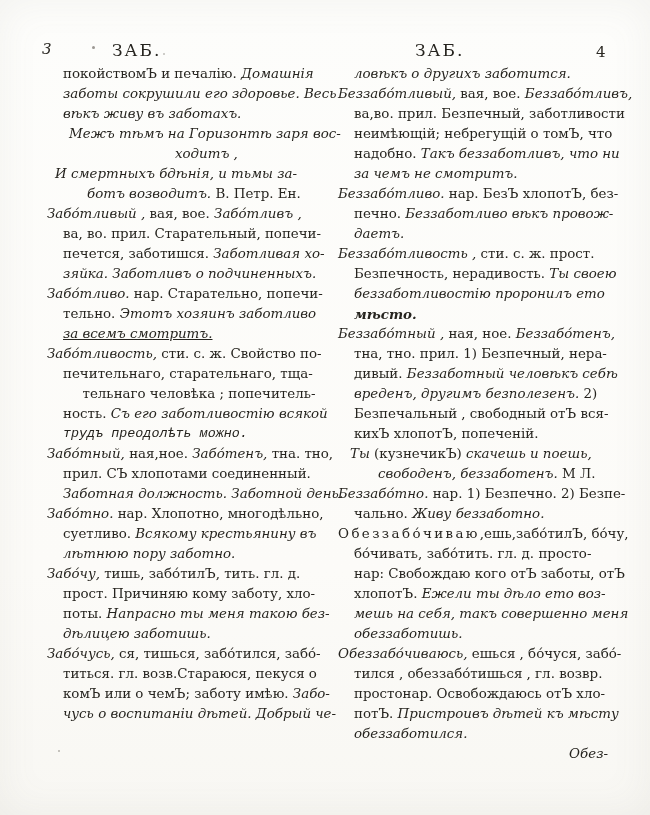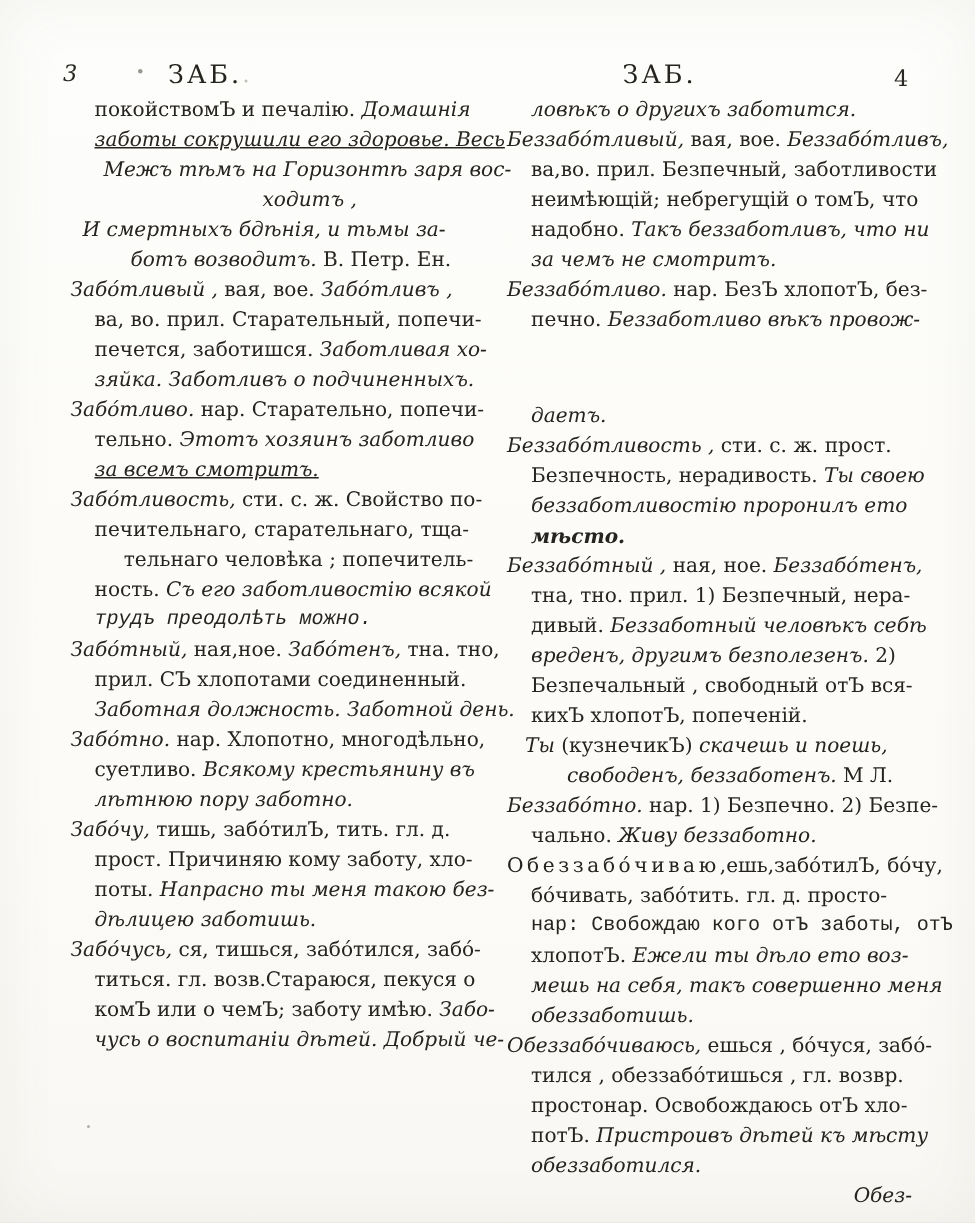--- a/index.html
+++ b/index.html
@@ -48,21 +48,22 @@
   <span class="pagenum" style="left:42px;">3</span>
 
   <span class="running-title" style="left:112px;">ЗАБ.</span>
 
   <span class="running-title" style="left:415px;">ЗАБ.</span>
 
   <span class="pagenum right" style="left:596px;top:43px;">4</span>
 
   <div class="col col-left" id="col-left">
       <div class="line" style="padding-left: 16px;"><span>покойствомЪ и печалію. </span><span class="it">Домашнія</span></div>
-      <div class="line" style="padding-left: 16px; text-decoration: underline;"><span class="it">заботы сокрушили его здоровье. Весь</span></div>
+      <div class="line" style="padding-left: 16px;"><span class="it">заботы сокрушили его здоровье. Весь</span></div>
+      <div class="line" style="padding-left: 16px;"><span class="it">вѣкъ живу въ заботахъ.</span></div>
       <div class="line" style="padding-left: 22px;"><span class="it">Межъ тѣмъ на Горизонтѣ заря вос-</span></div>
       <div class="line" style="padding-left: 128px;"><span class="it">ходитъ ,</span></div>
       <div class="line" style="padding-left: 8px;"><span class="it">И смертныхъ бдѣнія, и тьмы за-</span></div>
       <div class="line" style="padding-left: 40px;"><span class="it">ботъ возводитъ. </span><span>В. Петр. Ен.</span></div>
       <div class="line"><span class="it">Забо́тливый , </span><span>вая, вое. </span><span class="it">Забо́тливъ ,</span></div>
       <div class="line" style="padding-left: 16px;"><span>ва, во. прил. Старательный, попечи-</span></div>
       <div class="line" style="padding-left: 16px;"><span>печется, заботишся. </span><span class="it">Заботливая хо-</span></div>
       <div class="line" style="padding-left: 16px;"><span class="it">зяйка. Заботливъ о подчиненныхъ.</span></div>
       <div class="line"><span class="it">Забо́тливо. </span><span>нар. Старательно, попечи-</span></div>
       <div class="line" style="padding-left: 16px;"><span>тельно. </span><span class="it">Этотъ хозяинъ заботливо</span></div>
@@ -89,38 +90,38 @@
     </div>
   <div class="col col-right" id="col-right">
       <div class="line" style="padding-left: 16px;"><span class="it">ловѣкъ о другихъ заботится.</span></div>
       <div class="line"><span class="it">Беззабо́тливый, </span><span>вая, вое. </span><span class="it">Беззабо́тливъ,</span></div>
       <div class="line" style="padding-left: 16px;"><span>ва,во. прил. Безпечный, заботливости</span></div>
       <div class="line" style="padding-left: 16px;"><span>неимѣющій; небрегущій о томЪ, что</span></div>
       <div class="line" style="padding-left: 16px;"><span>надобно. </span><span class="it">Такъ беззаботливъ, что ни</span></div>
       <div class="line" style="padding-left: 16px;"><span class="it">за чемъ не смотритъ.</span></div>
       <div class="line"><span class="it">Беззабо́тливо. </span><span>нар. БезЪ хлопотЪ, без-</span></div>
       <div class="line" style="padding-left: 16px;"><span>печно. </span><span class="it">Беззаботливо вѣкъ провож-</span></div>
-      <div class="line" style="padding-left: 16px; margin-top: 44px;"><span class="it">даетъ.</span></div>
+      <div class="line" style="padding-left: 16px;"><span class="it">даетъ.</span></div>
       <div class="line"><span class="it">Беззабо́тливость , </span><span>сти. с. ж. прост.</span></div>
       <div class="line" style="padding-left: 16px;"><span>Безпечность, нерадивость. </span><span class="it">Ты своею</span></div>
       <div class="line" style="padding-left: 16px;"><span class="it">беззаботливостію проронилъ ето</span></div>
       <div class="line" style="padding-left: 16px; font-weight: bold;"><span class="it">мѣсто.</span></div>
       <div class="line"><span class="it">Беззабо́тный , </span><span>ная, ное. </span><span class="it">Беззабо́тенъ,</span></div>
       <div class="line" style="padding-left: 16px;"><span>тна, тно. прил. 1) Безпечный, нера-</span></div>
       <div class="line" style="padding-left: 16px;"><span>дивый. </span><span class="it">Беззаботный человѣкъ себѣ</span></div>
       <div class="line" style="padding-left: 16px;"><span class="it">вреденъ, другимъ безполезенъ. </span><span>2)</span></div>
       <div class="line" style="padding-left: 16px;"><span>Безпечальный , свободный отЪ вся-</span></div>
       <div class="line" style="padding-left: 16px;"><span>кихЪ хлопотЪ, попеченій.</span></div>
       <div class="line" style="padding-left: 12px;"><span class="it">Ты </span><span>(кузнечикЪ) </span><span class="it">скачешь и поешь,</span></div>
       <div class="line" style="padding-left: 40px;"><span class="it">свободенъ, беззаботенъ. </span><span>М Л.</span></div>
       <div class="line"><span class="it">Беззабо́тно. </span><span>нар. 1) Безпечно. 2) Безпе-</span></div>
       <div class="line" style="padding-left: 16px;"><span>чально. </span><span class="it">Живу беззаботно.</span></div>
       <div class="line"><span class="sp">Обеззабо́чиваю</span><span>,ешь,забо́тилЪ, бо́чу,</span></div>
       <div class="line" style="padding-left: 16px;"><span>бо́чивать, забо́тить. гл. д. просто-</span></div>
-      <div class="line" style="padding-left: 16px; font-family: Liberation Mono, monospace;"><span>нар: Свобождаю кого отЪ заботы, отЪ</span></div>
+      <div class="line" style="padding-left: 16px;"><span>нар: Свобождаю кого отЪ заботы, отЪ</span></div>
       <div class="line" style="padding-left: 16px;"><span>хлопотЪ. </span><span class="it">Ежели ты дѣло ето воз-</span></div>
       <div class="line" style="padding-left: 16px;"><span class="it">мешь на себя, такъ совершенно меня</span></div>
       <div class="line" style="padding-left: 16px;"><span class="it">обеззаботишь.</span></div>
       <div class="line"><span class="it">Обеззабо́чиваюсь, </span><span>ешься , бо́чуся, забо́-</span></div>
       <div class="line" style="padding-left: 16px;"><span>тился , обеззабо́тишься , гл. возвр.</span></div>
       <div class="line" style="padding-left: 16px;"><span>простонар. Освобождаюсь отЪ хло-</span></div>
       <div class="line" style="padding-left: 16px;"><span>потЪ. </span><span class="it">Пристроивъ дѣтей къ мѣсту</span></div>
       <div class="line" style="padding-left: 16px;"><span class="it">обеззаботился.</span></div>
       <div class="line right"><span class="it">Обез-</span></div>
     </div>

